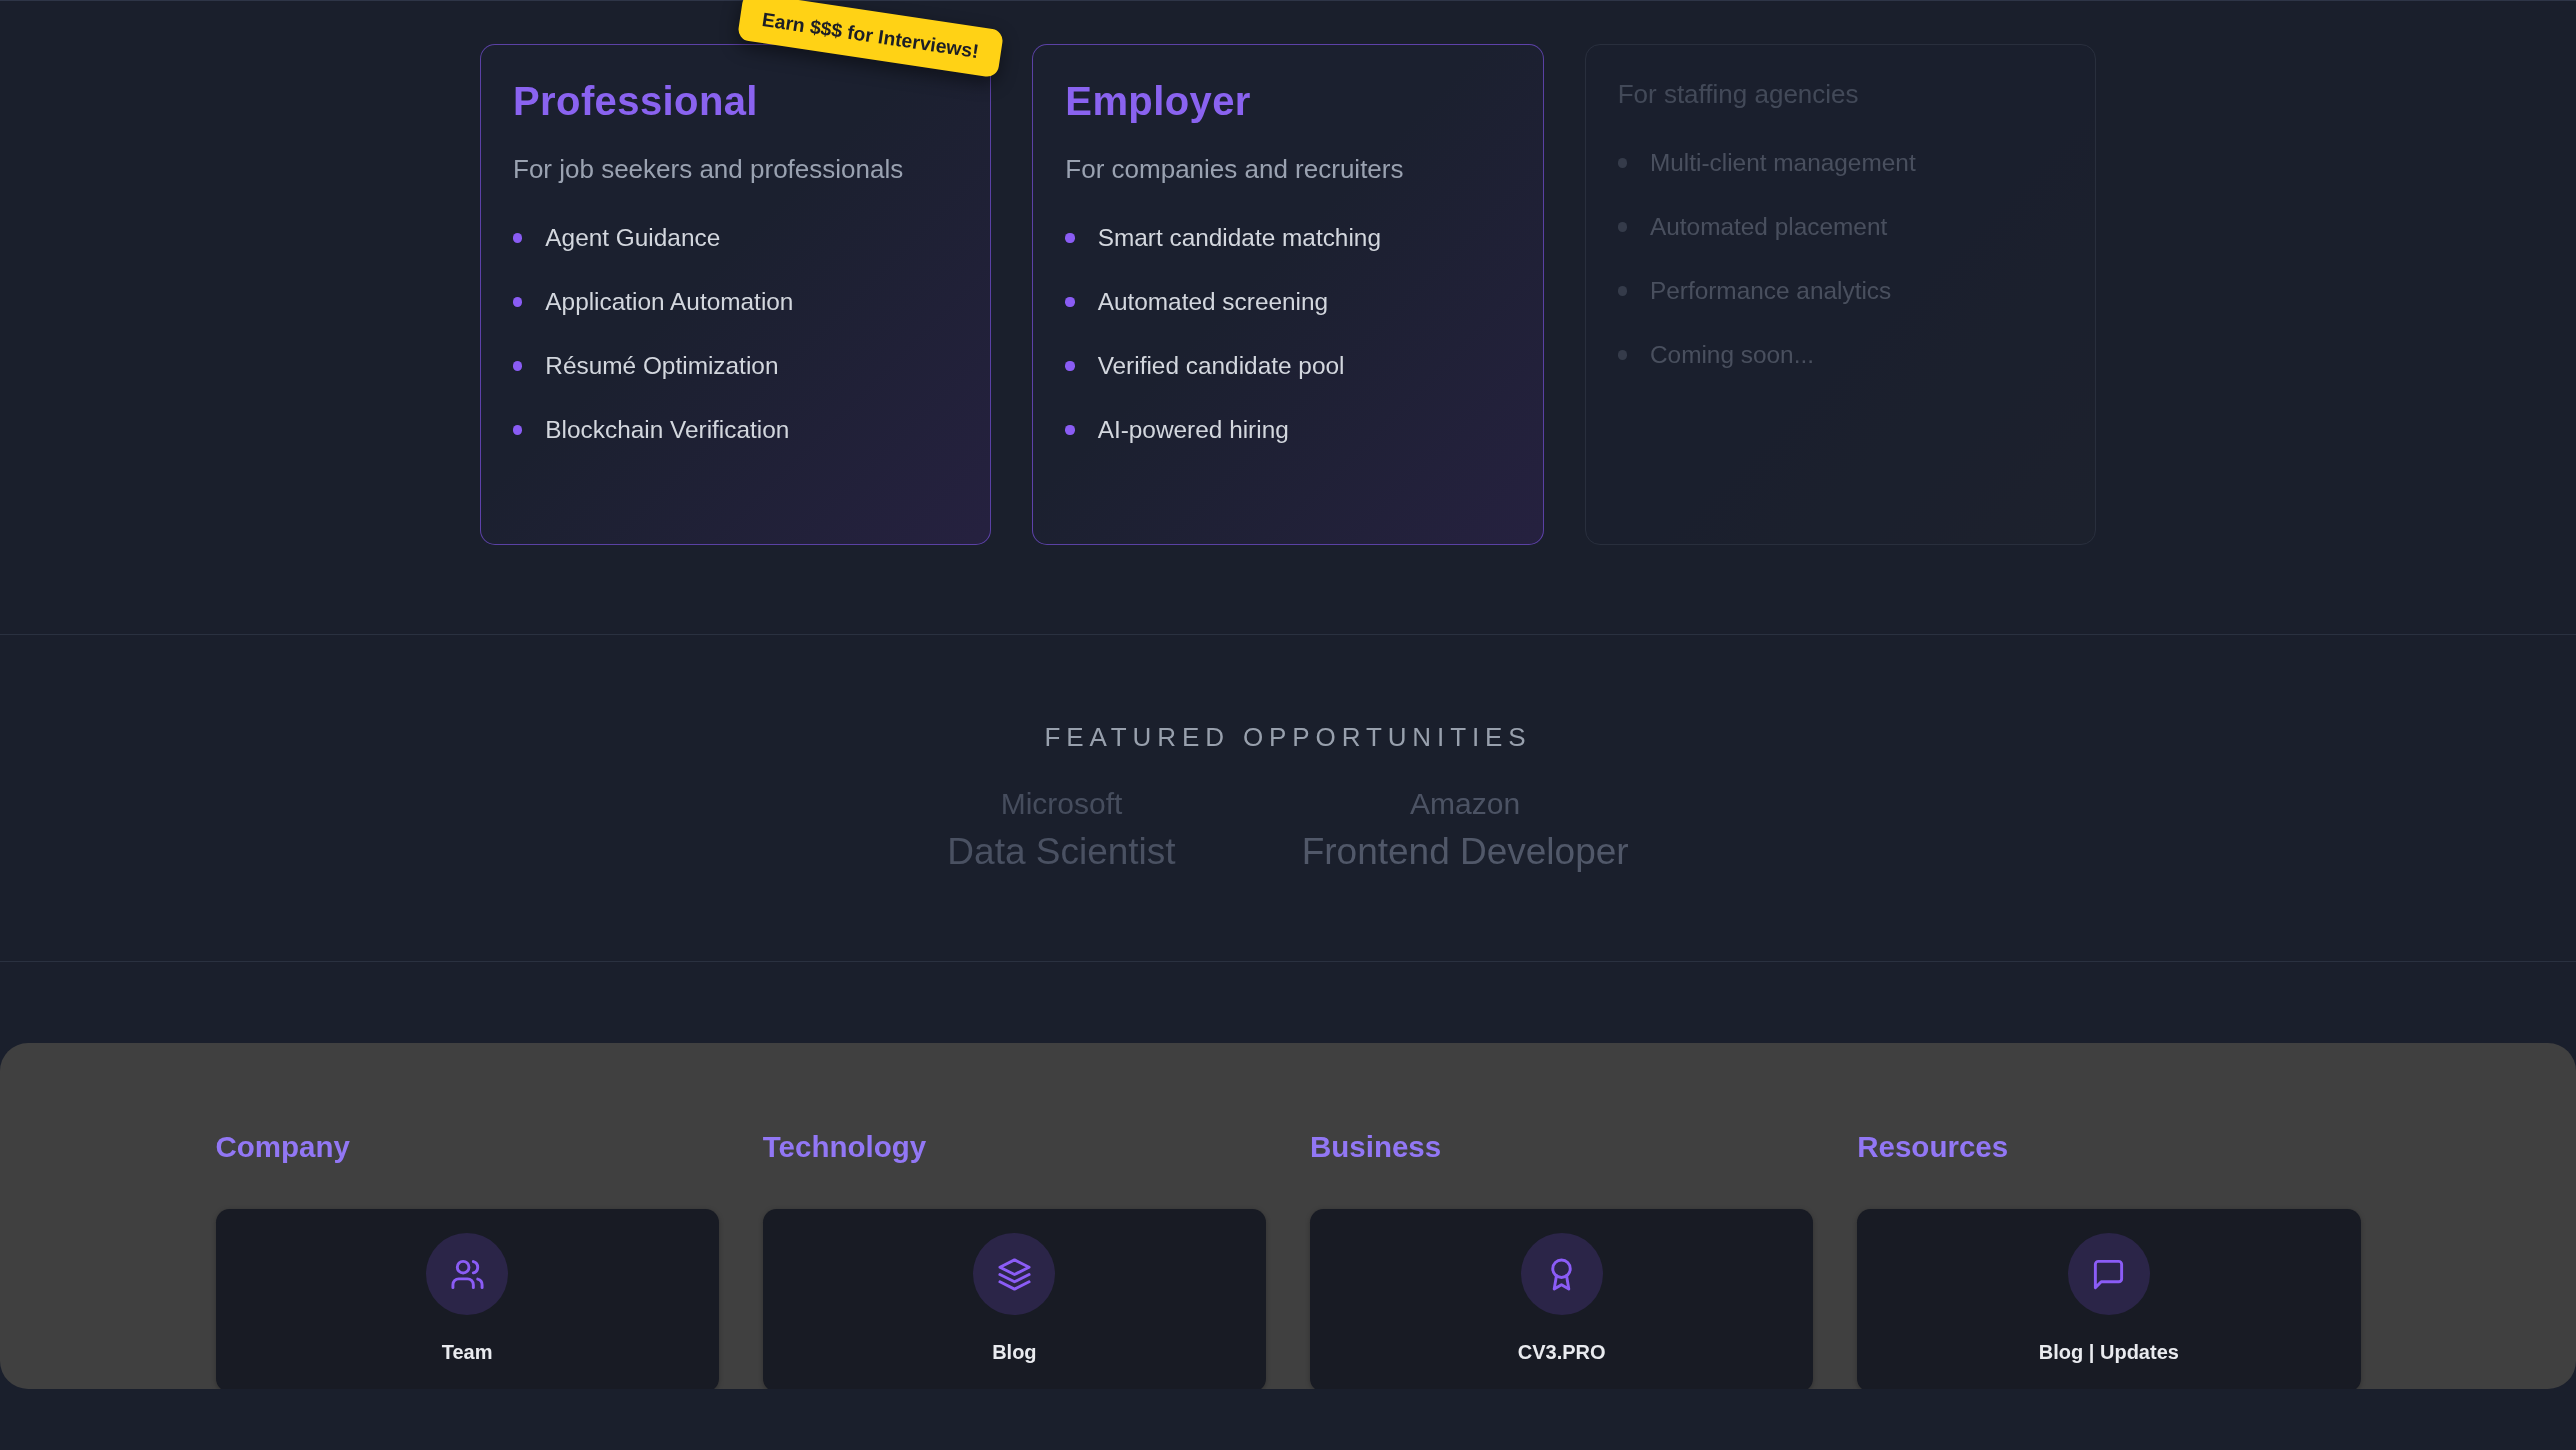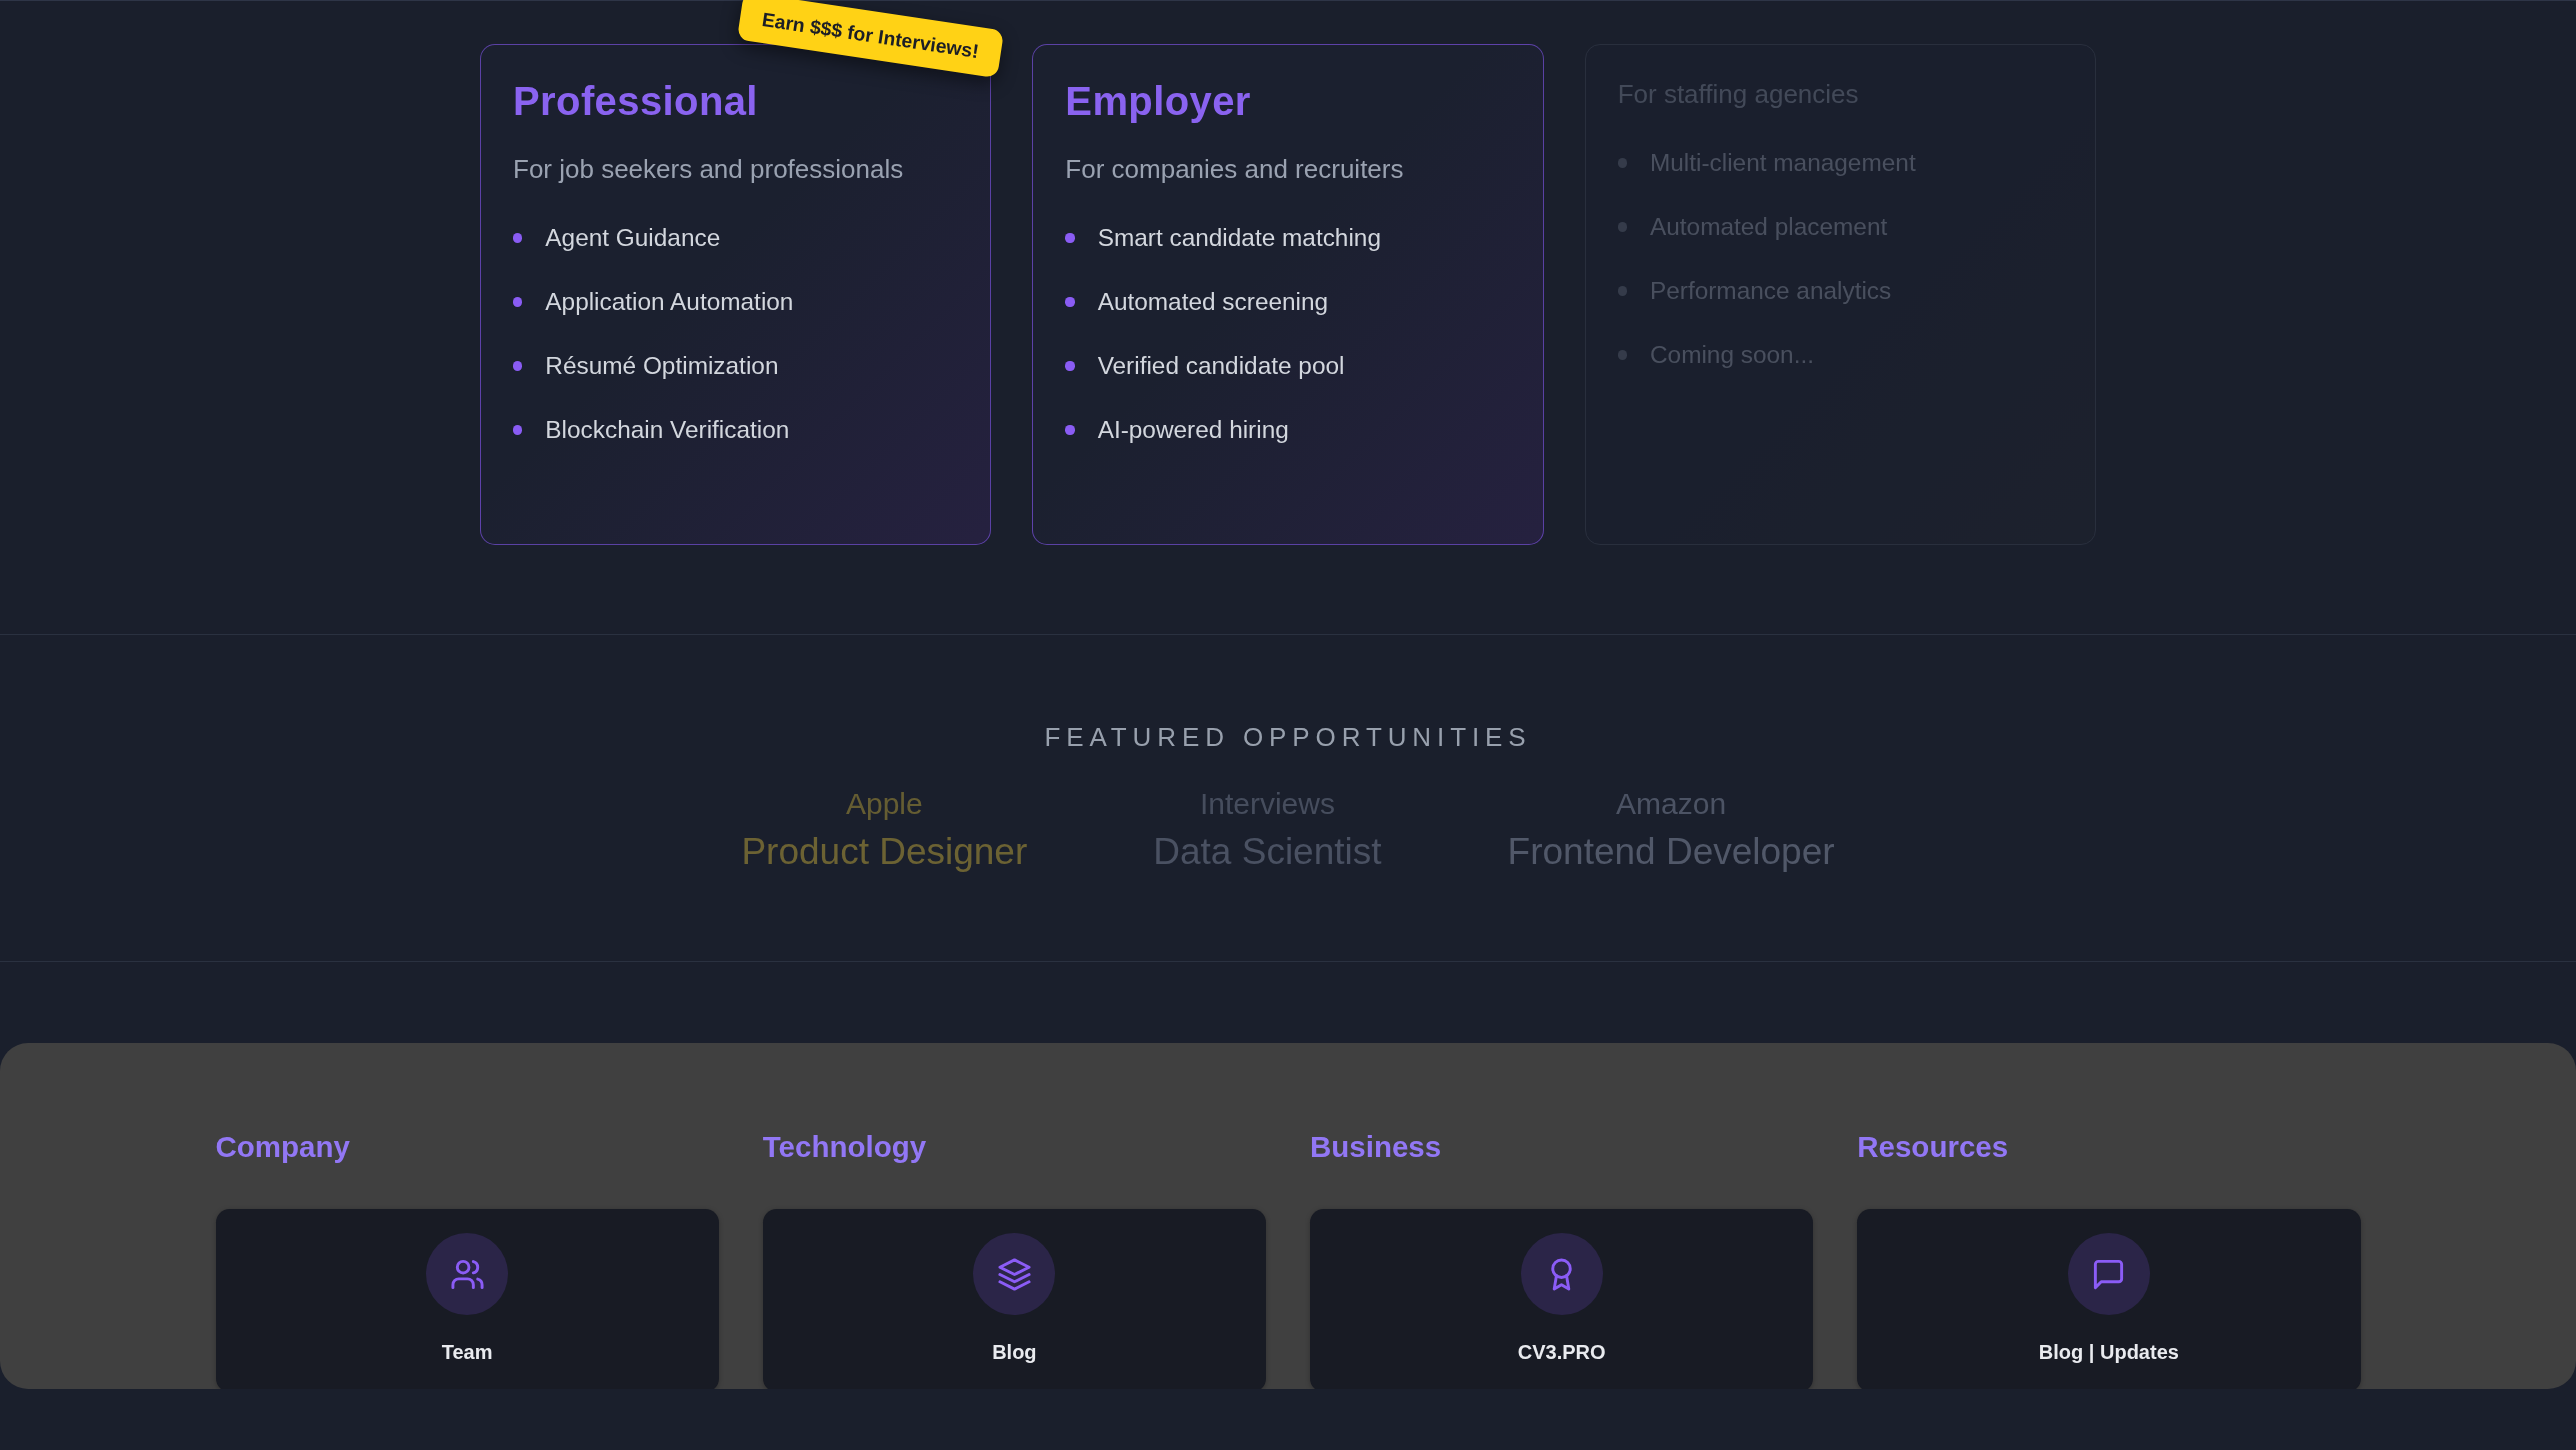--- a/index.html
+++ b/index.html
@@ -176,26 +176,22 @@
               <span>Coming soon...</span>
             </li>
         </ul>
       </article>
     </div>
   </section>
 
   <section class="featured">
     <h3>FEATURED OPPORTUNITIES</h3>
     <div class="jobs">
-      <div class="job semi">
-        <div class="job-company">Apple</div>
-        <div class="job-role">Product Designer</div>
-      </div>
       <div class="job dim">
-        <div class="job-company">Interviews</div>
+        <div class="job-company">Microsoft</div>
         <div class="job-role">Data Scientist</div>
       </div>
       <div class="job dim2">
         <div class="job-company">Amazon</div>
         <div class="job-role">Frontend Developer</div>
       </div>
     </div>
   </section>
 
   <div class="strip"></div>

